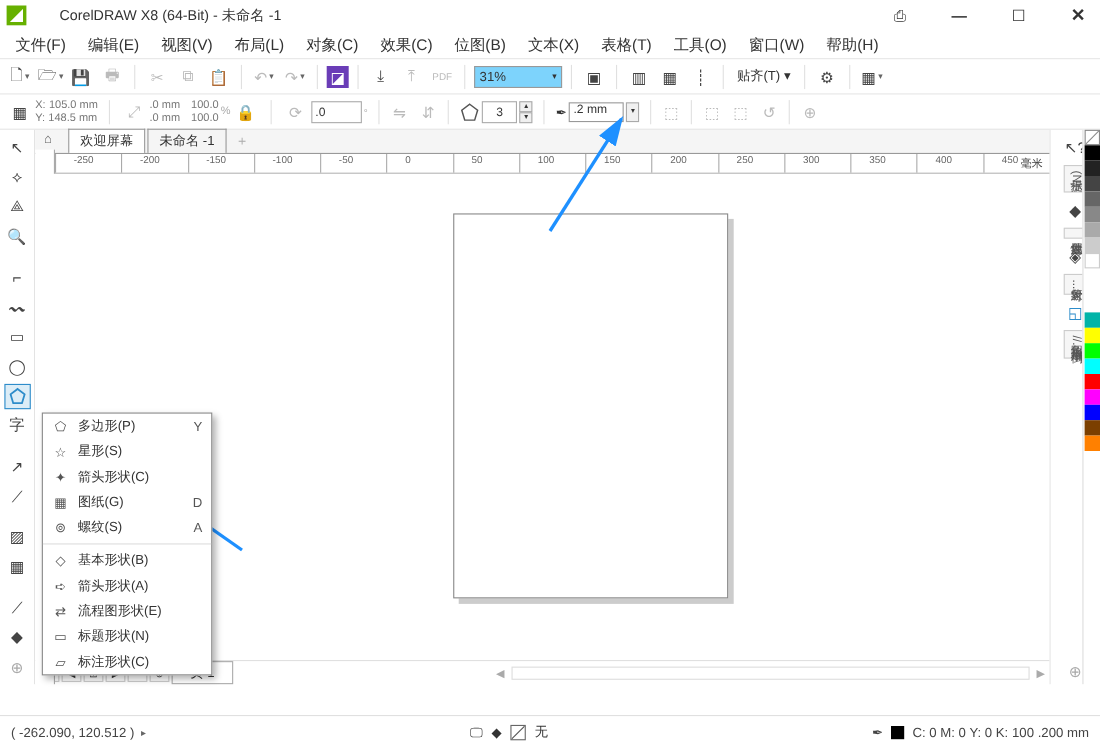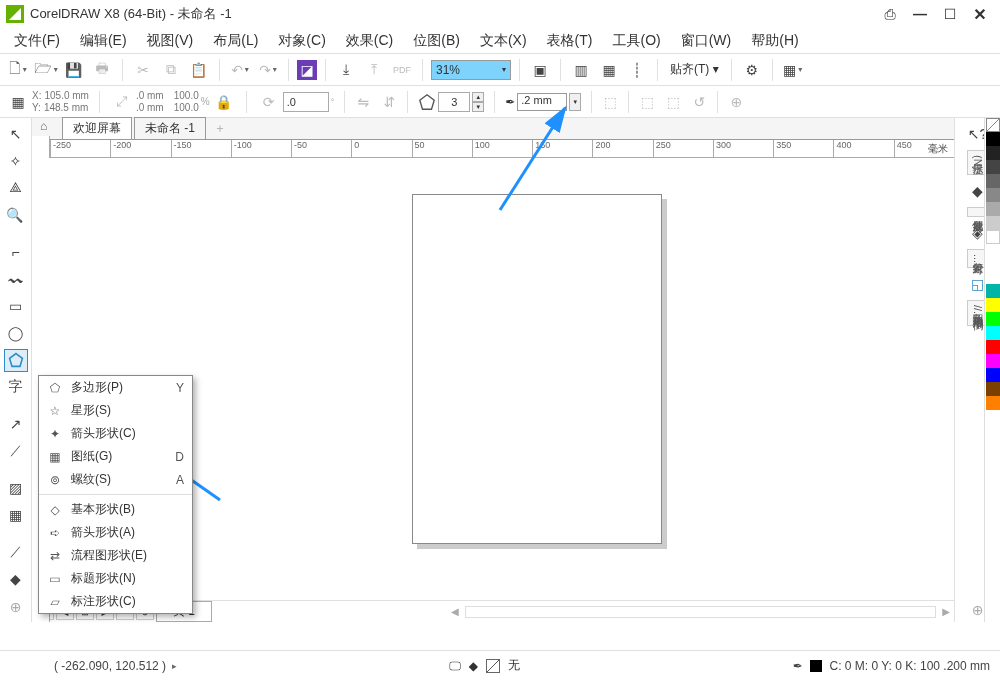--- a/index.html
+++ b/index.html
@@ -1,17 +1,17 @@
 <!DOCTYPE html>
 <html><head>
 <meta charset="utf-8">
 <style>
 * { box-sizing: border-box; margin: 0; padding: 0; font-family: "Segoe UI", Tahoma, sans-serif; }
 body { background: #fff; width: 1000px; height: 680px; overflow: hidden; font-size: 12px; color: #333; position: relative; }
-.titlebar { height: 28px; display: flex; align-items: center; padding: 0 6px; background: #fff; }
+.titlebar { height: 28px; display: flex; align-items: center; padding: 0 6px; background: #fff; gap: 24px; }
 .titlebar .logo { width: 18px; height: 18px; background: #66b000; margin-right: 6px; position:relative; }
 .titlebar .logo::after{content:"";position:absolute;inset:3px;background:#fff;clip-path:polygon(0 100%, 100% 0, 100% 100%);} 
 .titlebar .title { font-size: 13px; }
 .titlebar .spacer { flex: 1; }
 .winbtn { width: 28px; height: 22px; display: flex; align-items: center; justify-content: center; font-size: 14px; margin-left: 2px; }
 .winbtn.close{font-size:16px;font-weight:bold;}
 .menubar { height: 26px; display: flex; align-items: center; padding: 0 6px; gap: 4px; background: #fff; border-bottom: 1px solid #e0e0e0; }
 .menubar .mi { padding: 3px 8px; font-size: 14px; }
 .toolbar1 { height: 32px; display: flex; align-items: center; padding: 0 6px; gap: 4px; background: #fff; border-bottom: 1px solid #e0e0e0; }
 .tbtn { width: 24px; height: 24px; display: flex; align-items: center; justify-content: center; font-size: 14px; color: #444; }
@@ -37,34 +37,34 @@
 .lt { width: 24px; height: 24px; display:flex;align-items:center;justify-content:center;font-size:14px;color:#444;}
 .lt.sel{border:1px solid #2d8cca;background:#dcedf7;}
 .doc-tabs{height:22px;display:flex;align-items:flex-end;background:#f5f5f5;border-bottom:1px solid #999;padding-left:4px;}
 .doc-tabs .home-ico{width:18px;height:18px;color:#666;margin:0 4px 2px;}
 .doc-tab{padding:2px 10px;font-size:12px;border:1px solid #999;border-bottom:none;background:#fff;margin-right:2px;}
 .doc-tab.active{background:#f5f5f5;}
 .canvas-wrap{flex:1;display:flex;flex-direction:column;position:relative;}
 .canvas-area{flex:1;position:relative;background:#fff;overflow:hidden;}
 .ruler-h{height:18px;background:#fff;border-bottom:1px solid #aaa;position:relative;margin-left:18px;}
 .ruler-h .ticks{position:absolute;inset:0;display:flex;}
-.ruler-h .tick{flex:1;border-left:1px solid #aaa;font-size:9px;color:#666;padding-left:2px;position:relative;}
+.ruler-h .tick{flex:1;border-left:1px solid #aaa;font-size:9px;color:#666;padding-left:16px;position:relative;}
 .ruler-h .mm-label{position:absolute;right:6px;top:2px;font-size:10px;color:#444;}
 .ruler-v{width:18px;position:absolute;left:0;top:18px;bottom:0;background:#fff;border-right:1px solid #aaa;}
 .paper{position:absolute;left:380px;top:36px;width:250px;height:350px;background:#fff;border:1px solid #888;box-shadow:5px 5px 0 #ccc;}
 .right-pane{width:46px;background:#fff;border-left:1px solid #e0e0e0;display:flex;flex-direction:column;align-items:center;padding-top:4px;}
 .right-pane .vtext{writing-mode:vertical-rl;font-size:11px;color:#555;border:1px solid #ccc;padding:4px 2px;margin:4px 0;background:#f6f6f6;}
 .color-strip{position:absolute;right:0;top:118px;bottom:58px;width:16px;background:#fff;border-left:1px solid #ddd;display:flex;flex-direction:column;}
 .color-strip .sw{width:14px;height:14px;margin:0 auto 0;}
 .page-nav{height:22px;background:#fff;border-top:1px solid #e0e0e0;display:flex;align-items:center;padding:0 4px;gap:2px;}
 .page-nav .pn{width:18px;height:16px;border:1px solid #ccc;display:flex;align-items:center;justify-content:center;font-size:9px;}
 .page-nav .ptab{padding:1px 16px;border:1px solid #aaa;font-size:12px;background:#fff;}
 .hint-bar{height:22px;background:#fff;border-top:1px solid #e0e0e0;display:flex;align-items:center;justify-content:center;color:#999;font-style:italic;font-size:12px;}
 .status-bar{position:absolute;left:0;right:0;bottom:0;height:30px;background:#fff;border-top:1px solid #e0e0e0;display:flex;align-items:center;padding:0 10px;font-size:12px;}
-.status-bar .coords{color:#444;margin-left:44px;}
+.status-bar .coords{color:#444;}
 .status-bar .mid{flex:1;display:flex;justify-content:center;align-items:center;gap:8px;}
 .status-bar .right{color:#444;}
 .flyout{position:absolute;left:38px;top:375px;width:155px;background:#fff;border:1px solid #888;box-shadow:3px 3px 6px rgba(0,0,0,.3);z-index:50;}
 .flyout .fi{display:flex;align-items:center;padding:3px 8px;font-size:12px;gap:8px;}
 .flyout .fi .fi-ico{width:16px;text-align:center;color:#555;}
 .flyout .fi .fi-key{margin-left:auto;color:#555;}
 .flyout .fsep{height:1px;background:#ddd;margin:3px 0;}
 .arrow-annot{position:absolute;z-index:45;pointer-events:none;}
 .arrow-annot svg{overflow:visible;}
 </style>

